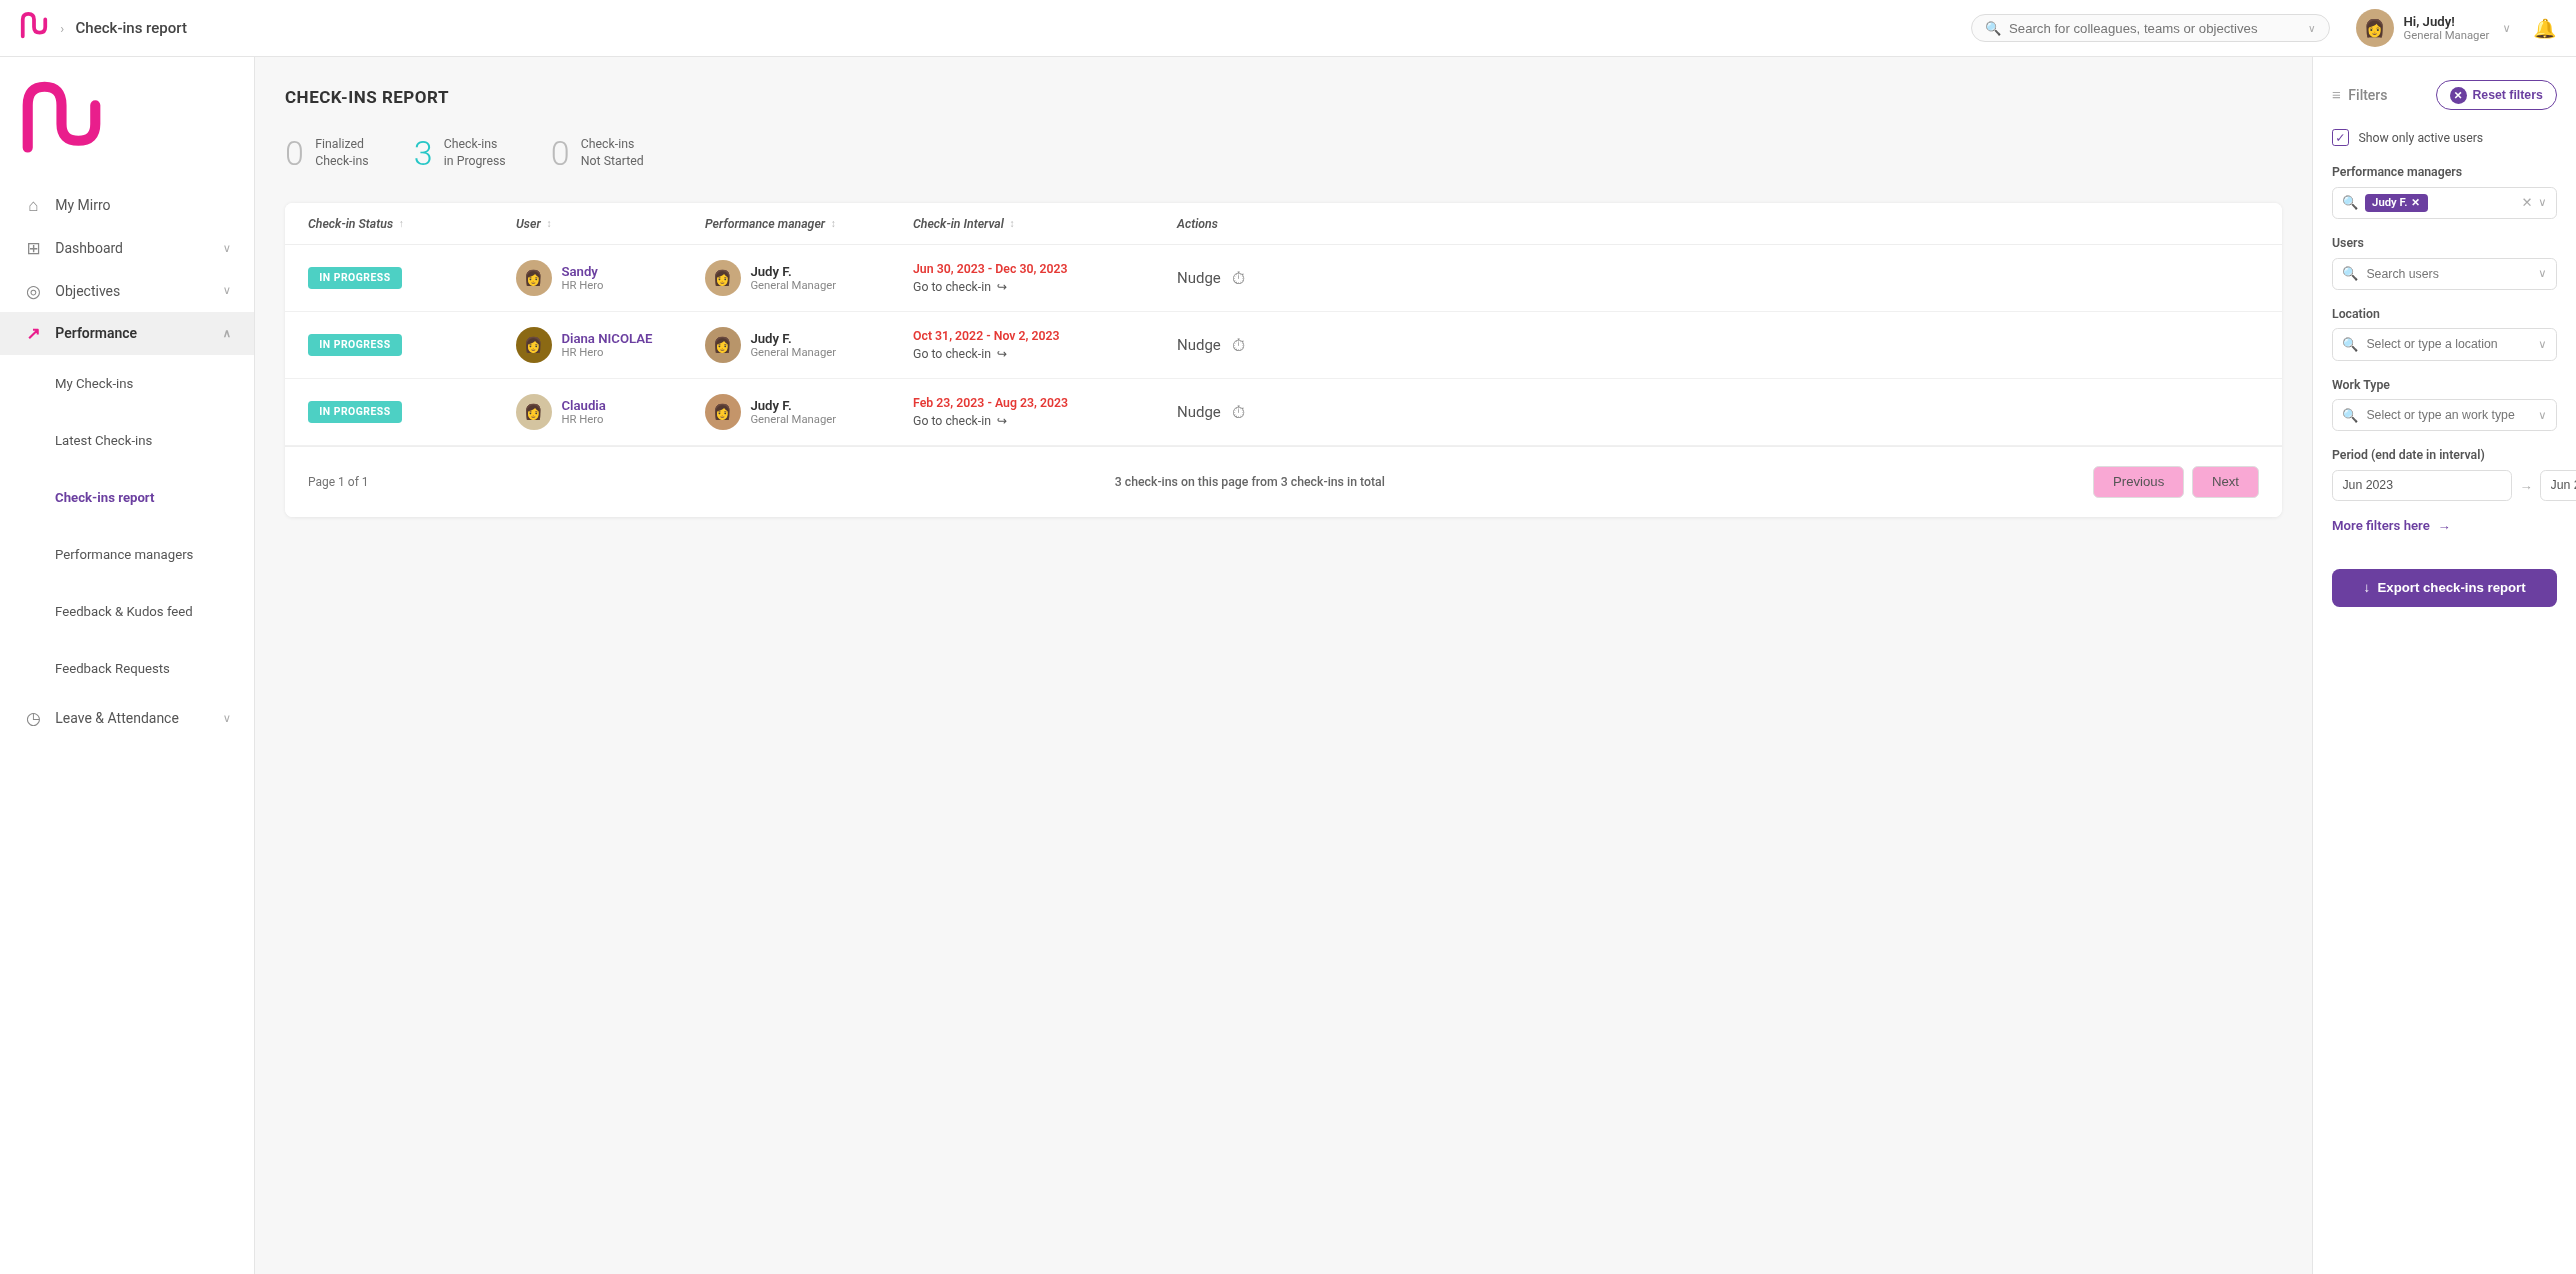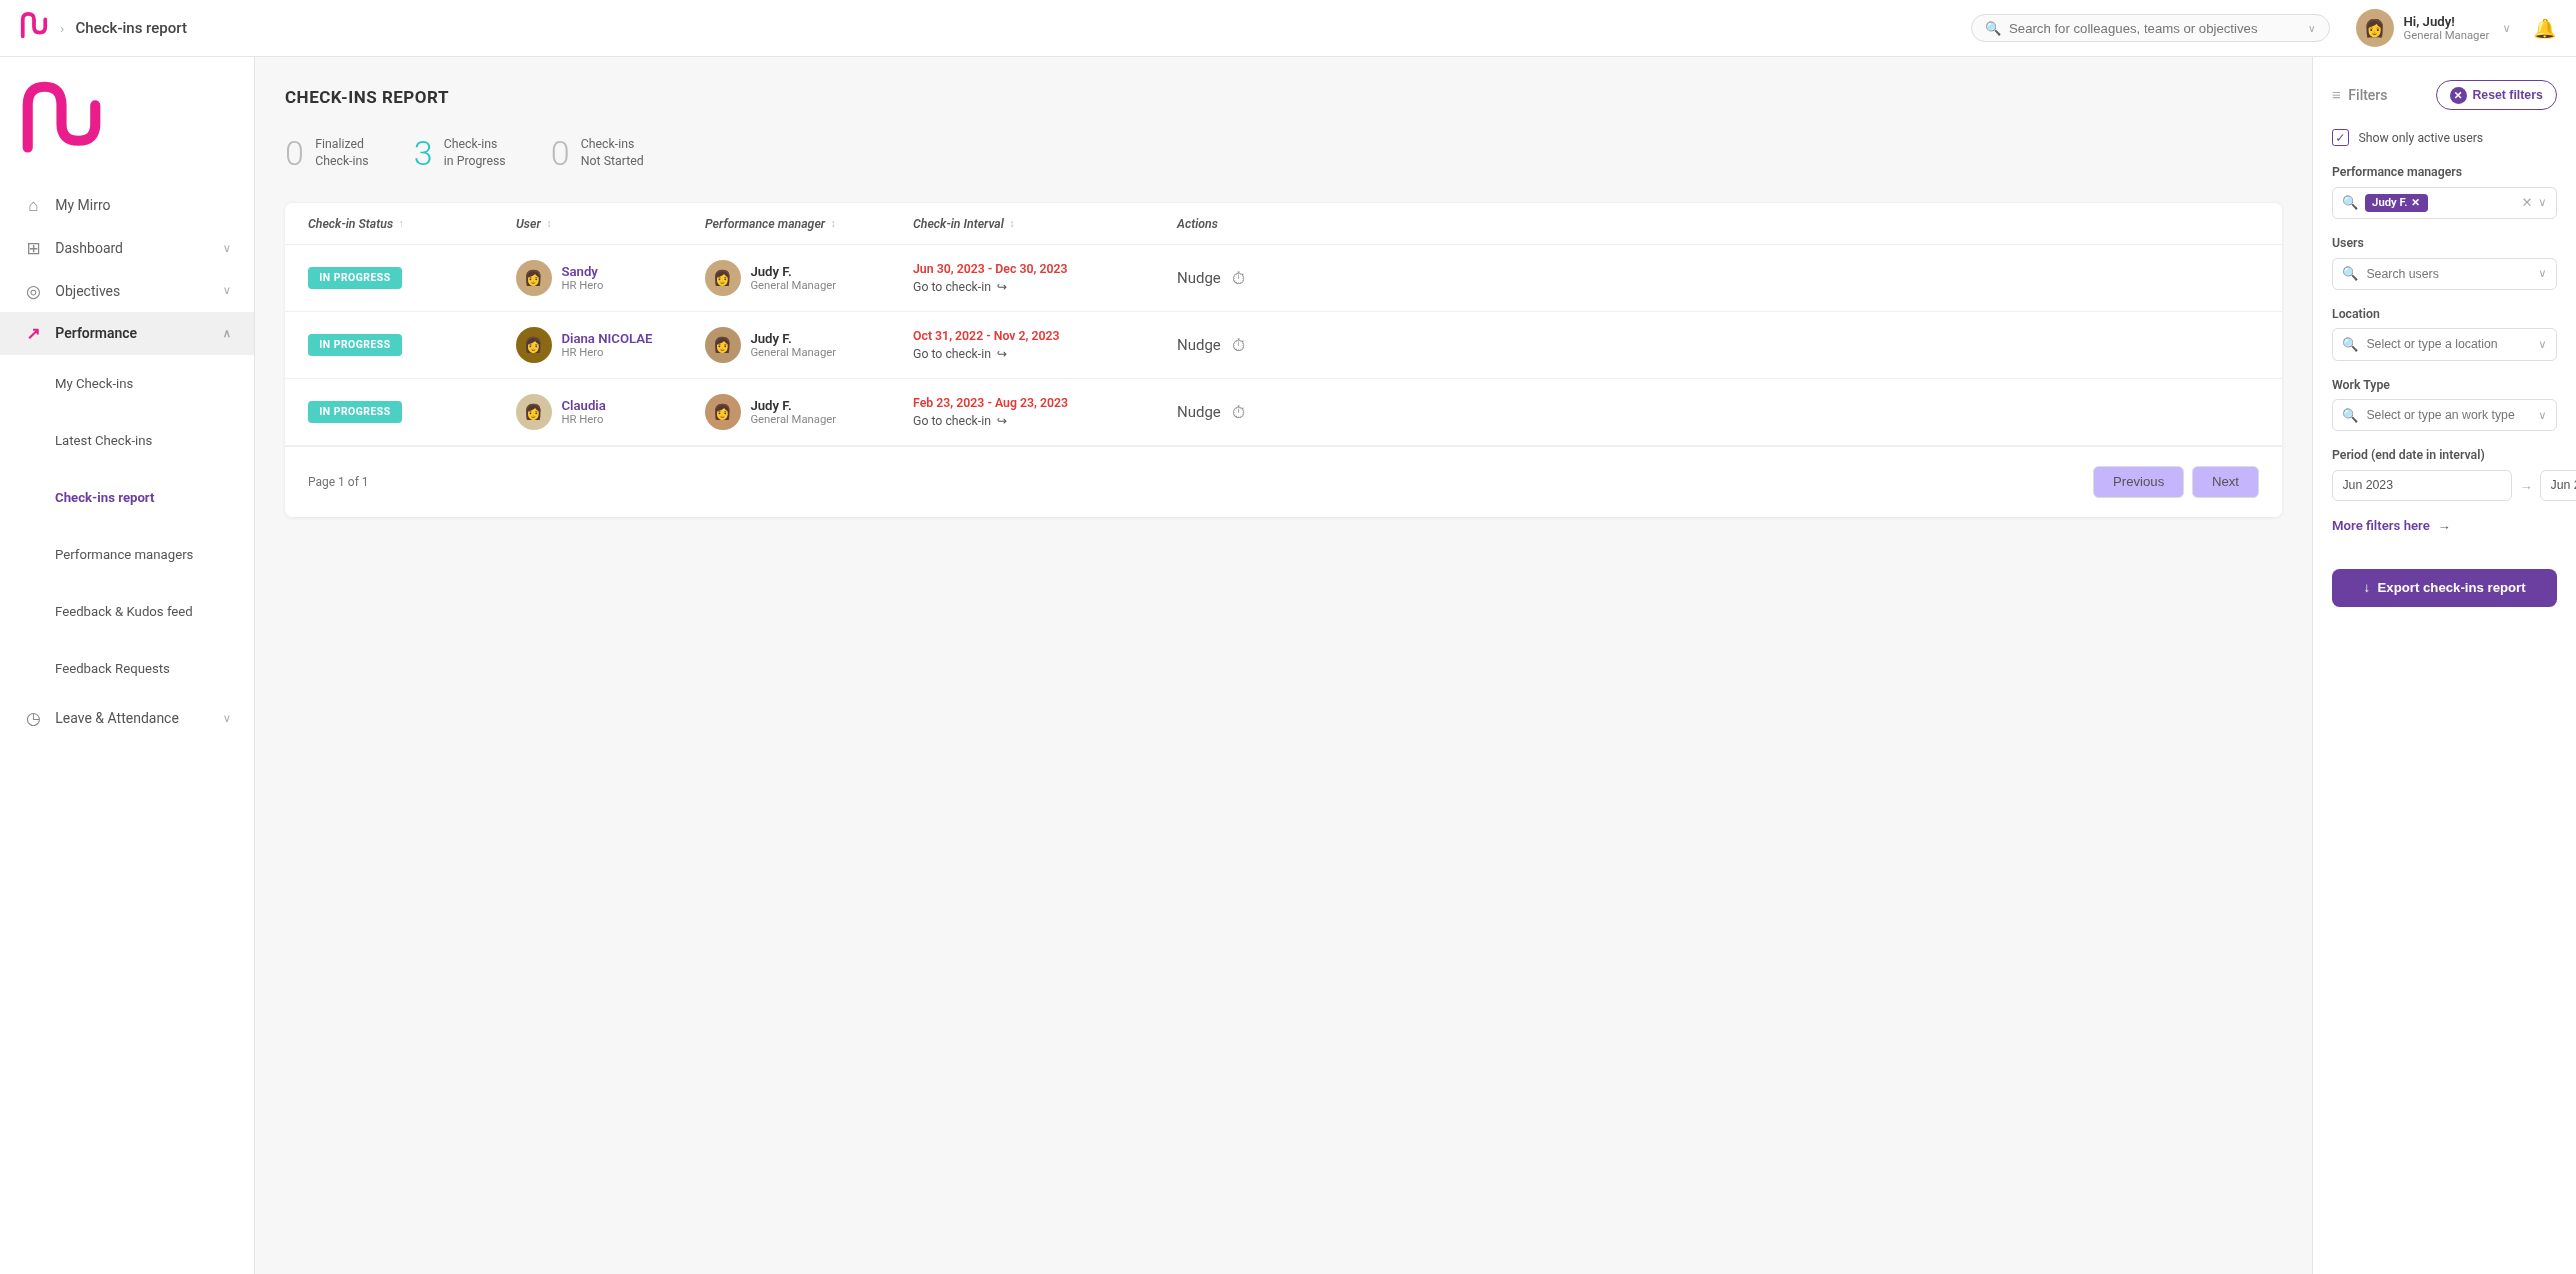--- a/index.html
+++ b/index.html
@@ -107,21 +107,21 @@
     
     .pagination-row {
       display: flex; align-items: center; padding: 19px 23px; background: #fff;
       border-top: 0.9px solid #eee; gap: 15px;
     }
     .page-info { font-size: 12px; color: #737373; }
     .page-count-info { font-size: 12.3px; color: #666; font-weight: 500; flex: 1; text-align: center; margin-left: 38px; }
     .pagination-btns { display: flex; gap: 7.6px; margin-left: auto; }
     .pagination-btn {
       padding: 7.6px 19px; border: 0.9px solid #ddd; border-radius: 5.7px;
-      font-size: 13.2px; cursor: pointer; background: #c4b5fd; color: #555;
+      font-size: 13.2px; cursor: pointer; background: #f9a8d4; color: #555;
       transition: background 0.1s;
     }
     .pagination-btn:disabled { opacity: 0.5; cursor: not-allowed; }
 
     
     .right-panel {
       width: 264px; background: #fff; border-left: 0.9px solid #e5e5e5;
       padding: 23px 19px; flex-shrink: 0; overflow-y: auto;
     }
     .filters-header { display: flex; align-items: center; justify-content: space-between; margin-bottom: 19px; }
@@ -408,20 +408,21 @@
           </div>
         </div>
         <div class="action-cell">
           <span class="nudge-btn">Nudge</span>
           <span class="history-icon">⏱</span>
         </div>
       </div>
 
       <div class="pagination-row">
         <span class="page-info">Page 1 of 1</span>
+        <span class="page-count-info">3 check-ins on this page from 3 check-ins in total</span>
         <div class="pagination-btns">
           <button class="pagination-btn">Previous</button>
           <button class="pagination-btn">Next</button>
         </div>
       </div>
     </div>
   </main>
 
   <aside class="right-panel">
     <div class="filters-header">

